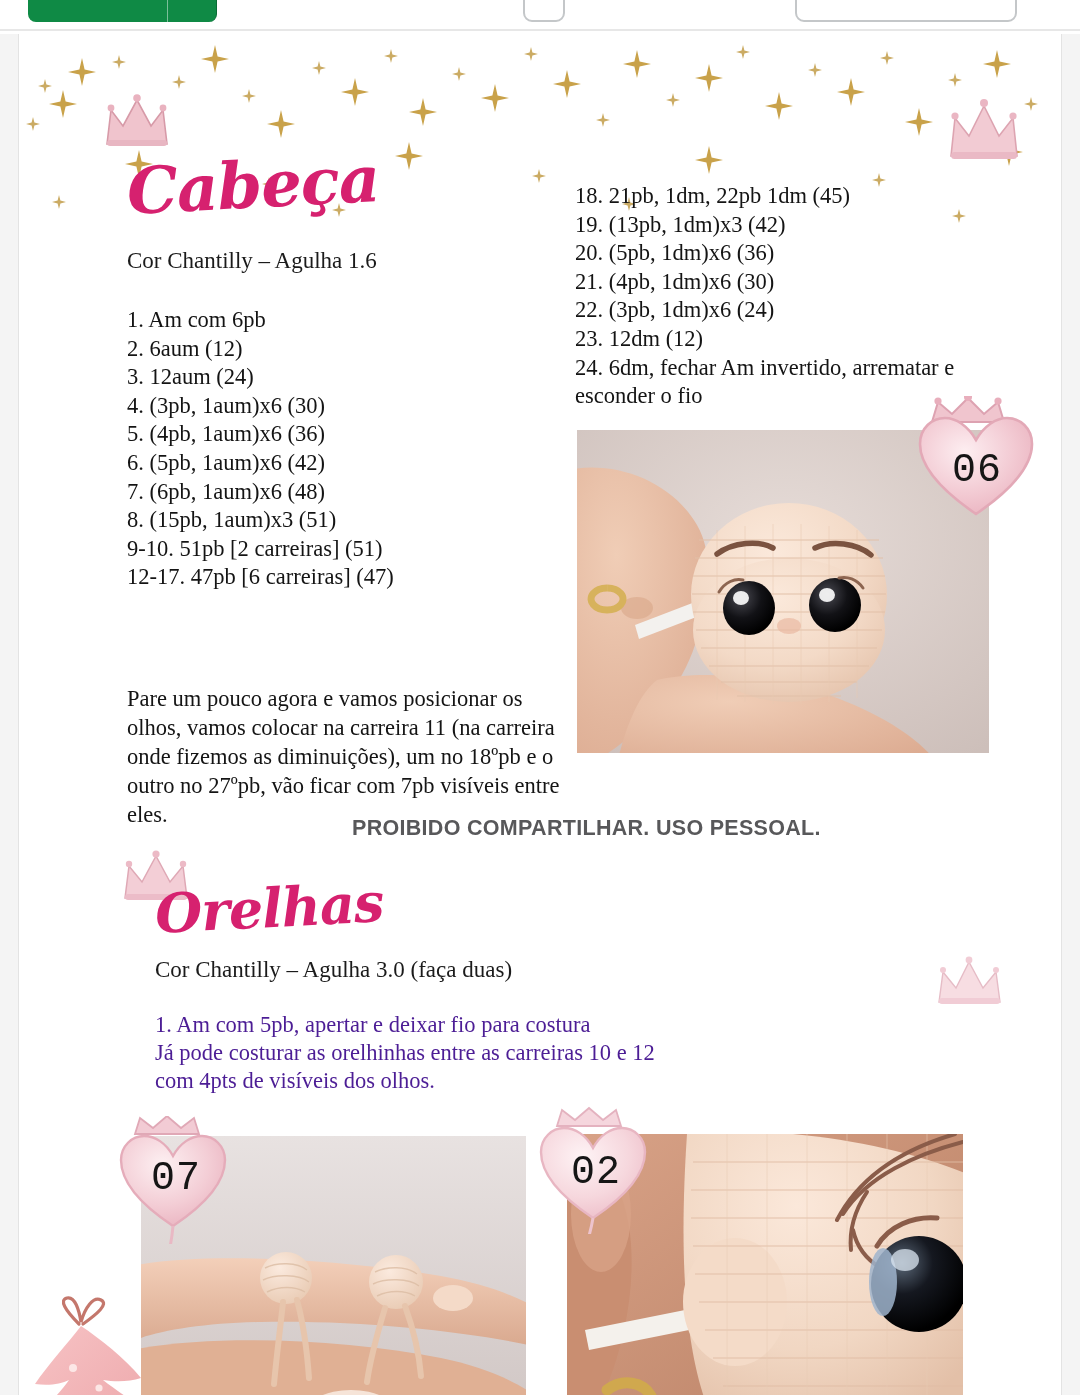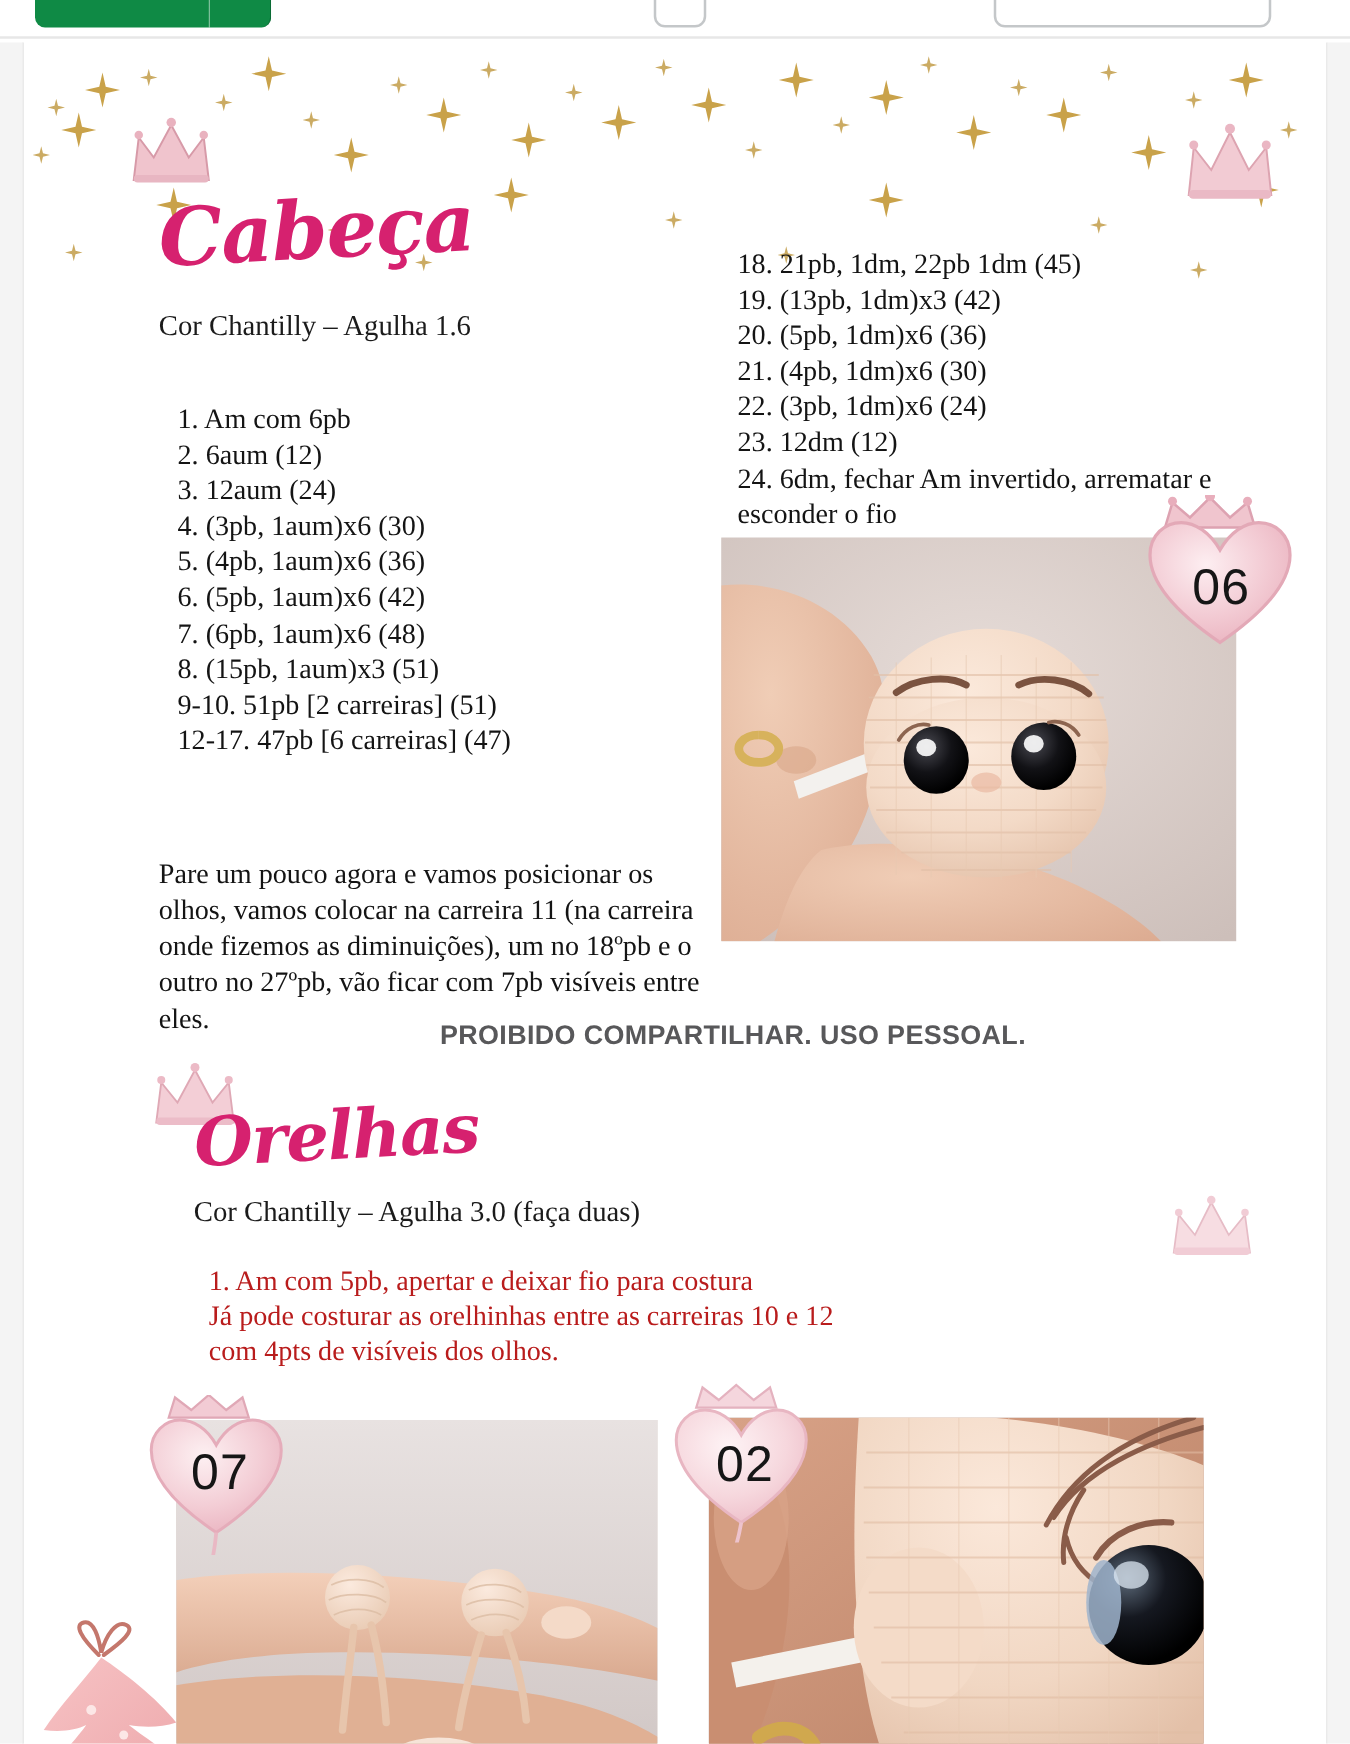--- a/index.html
+++ b/index.html
@@ -124,46 +124,46 @@
   }
   #subtitle-cabeca { left: 108px; top: 214px; }
   #subtitle-orelhas { left: 136px; top: 923px; }
 
   .rowlist {
     position: absolute;
     font-family: "Liberation Serif", serif;
     font-size: 22.5px;
     line-height: 28.6px;
     color: #141414;
-    margin: 15px;
+    margin: 0;
     padding: 0;
     list-style: none;
   }
   .rowlist li { white-space: pre-wrap; }
   #rows-left  { left: 108px; top: 272px; width: 430px; }
   #rows-right { left: 556px; top: 148px; width: 440px; }
 
   #note-eyes {
     position: absolute;
     left: 108px; top: 650px;
     width: 440px;
     font-family: "Liberation Serif", serif;
     font-size: 22.5px;
     line-height: 29px;
     color: #141414;
   }
 
   #orelhas-steps {
     position: absolute;
-    left: 148px; top: 977px;
+    left: 136px; top: 977px;
     width: 540px;
     font-family: "Liberation Serif", serif;
     font-size: 22.5px;
     line-height: 28px;
-    color: #b91c1c;
+    color: #4c1d95;
   }
   #orelhas-steps div { white-space: nowrap; }
 
   
   #watermark {
     position: absolute;
     left: 333px; top: 782px;
     font-family: "Liberation Sans", sans-serif;
     font-size: 21.5px;
     font-weight: bold;
@@ -193,21 +193,21 @@
   }
   #badge-06 { left: 893px; top: 362px; }
   #badge-07 { left: 92px; top: 1082px; }
   #badge-08 { left: 512px; top: 1072px; }
   .badge svg { display: block; width: 100%; height: 100%; }
   .badge-num {
     position: absolute;
     left: 0; right: 0;
     top: 52px;
     text-align: center;
-    font-family: Liberation Sans, sans-serif;
+    font-family: Liberation Mono, monospace;
     font-size: 40px;
     color: #161616;
     letter-spacing: 1px;
   }
   #badge-07 .badge-num { top: 40px; }
   #badge-08 .badge-num { top: 44px; }
 
   
   #tree-deco {
     position: absolute;

